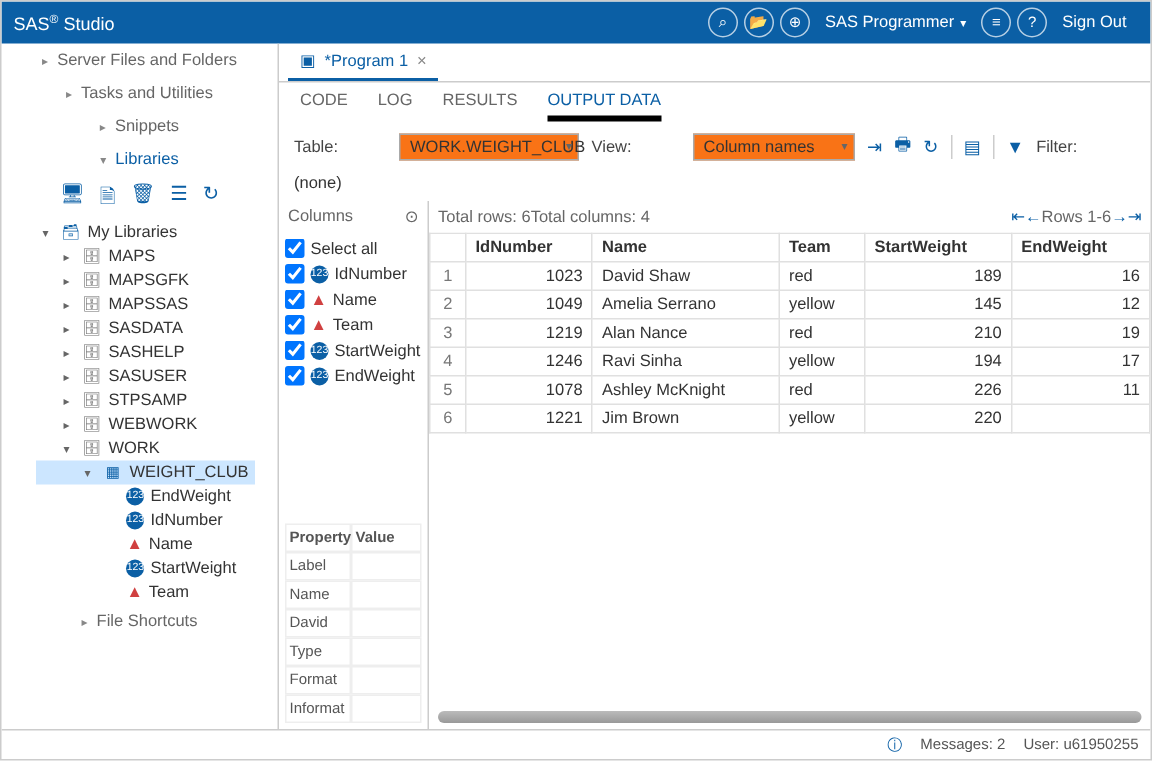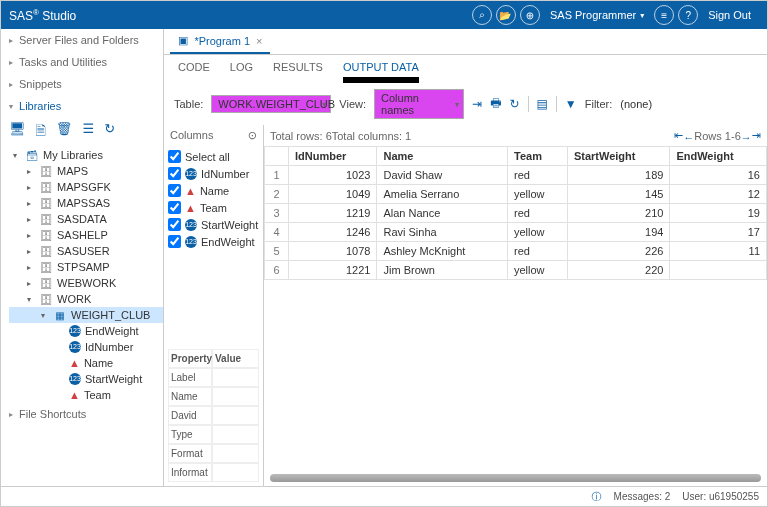--- a/index.html
+++ b/index.html
@@ -4,21 +4,21 @@
 <style>
 * { margin: 0; padding: 0; box-sizing: border-box; font-family: Arial, sans-serif; }
 body { width: 768px; height: 507px; overflow: hidden; font-size: 11px; color: #333; background: #fff; border: 1px solid #ccc; display: flex; flex-direction: column; }
 .header { background: #0b5fa5; color: #fff; height: 28px; display: flex; align-items: center; padding: 0 8px; }
 .header-title { font-size: 12px; font-weight: normal; }
 .header-title sup { font-size: 8px; }
 .header-spacer { flex: 1; }
 .header-icon { width: 20px; height: 20px; display: inline-flex; align-items: center; justify-content: center; margin: 0 2px; border: 1px solid rgba(255,255,255,0.7); border-radius: 50%; cursor: pointer; font-size: 10px; }
 .header-text { margin: 0 8px; cursor: pointer; font-size: 11px; display: inline-flex; align-items: center; gap: 4px; }
 .main { flex: 1; display: flex; overflow: hidden; }
-.sidebar { width: 163px; border-right: 1px solid #ccc; display: flex; flex-direction: column; overflow-y: auto; }
+.sidebar { width: 185px; border-right: 1px solid #ccc; display: flex; flex-direction: column; overflow-y: auto; align-items: center; }
 .accordion-header { padding: 5px 8px; font-size: 11px; color: #666; cursor: pointer; display: flex; align-items: center; gap: 6px; }
 .accordion-header::before { content: "▸"; font-size: 8px; color: #888; }
 .accordion-header.expanded::before { content: "▾"; }
 .accordion-header.expanded { color: #0b5fa5; }
 .lib-toolbar { padding: 4px 8px; display: flex; gap: 10px; color: #0b5fa5; font-size: 13px; }
 .lib-toolbar span { cursor: pointer; }
 .tree { padding-left: 8px; font-size: 11px; }
 .tree-node { display: flex; align-items: center; gap: 4px; padding: 2px 4px; cursor: pointer; white-space: nowrap; }
 .tree-node.selected { background: #cce6ff; }
 .tree-toggle { width: 8px; font-size: 8px; color: #666; }
@@ -27,24 +27,24 @@
 .ico-lib { color: #6b6b6b; }
 .ico-table { color: #0b5fa5; }
 .ico-num { display:inline-block; width:12px; height:12px; border-radius:50%; background:#0b5fa5; color:#fff; font-size:7px; line-height:12px; text-align:center; }
 .ico-char { color:#d04040; font-weight:bold; }
 .content { flex: 1; display: flex; flex-direction: column; overflow: hidden; }
 .tabs { display: flex; align-items: center; border-bottom: 1px solid #ccc; height: 26px; padding-left: 6px; }
 .tab { display: flex; align-items: center; gap: 6px; padding: 0 8px; height: 100%; border-bottom: 2px solid #0b5fa5; color: #0b5fa5; font-size: 11px; }
 .tab-close { cursor: pointer; color: #888; }
 .subtabs { display: flex; gap: 20px; padding: 6px 14px 0; font-size: 11px; }
 .subtab { padding-bottom: 4px; color: #666; cursor: pointer; }
-.subtab.active { color: #0b5fa5; border-bottom: 6px solid #000000; }
+.subtab.active { color: #0b5fa5; border-bottom: 4px solid #000000; }
 .toolbar { display: flex; align-items: center; gap: 8px; padding: 6px 10px; font-size: 11px; flex-wrap: wrap; }
 .toolbar label { color: #444; }
-.toolbar .dropdown { border: 1px solid #aaa; padding: 2px 16px 2px 6px; position: relative; background: #d946ef; cursor: pointer; display: inline-flex; align-items: center; }
+.toolbar .dropdown { border: 1px solid #aaa; padding: 2px 16px 2px 6px; position: relative; background: #f97316; cursor: pointer; display: inline-flex; align-items: center; margin-left: 33px; }
 .toolbar .dropdown::after { content: "▾"; font-size: 8px; color: #666; position: absolute; right: 4px; }
 .toolbar .tb-icon { color: #0b5fa5; cursor: pointer; font-size: 12px; }
 .toolbar .divider { width: 1px; height: 16px; background: #ccc; }
 .panel-body { flex: 1; display: flex; overflow: hidden; }
 .col-panel { width: 100px; border-right: 1px solid #ccc; display: flex; flex-direction: column; }
 .col-panel-head { display: flex; justify-content: space-between; padding: 4px 6px; color: #666; font-size: 11px; }
 .col-list { flex: 1; overflow-y: auto; padding: 2px 4px; }
 .col-item { display: flex; align-items: center; gap: 4px; padding: 2px 0; font-size: 11px; }
 .col-item input { margin: 0; }
 .prop-panel { padding: 4px; font-size: 10px; color: #555; }
@@ -192,21 +192,21 @@
     <div class="subtabs">
       <span class="subtab">CODE</span>
       <span class="subtab">LOG</span>
       <span class="subtab">RESULTS</span>
       <span class="subtab active">OUTPUT DATA</span>
     </div>
     <div class="toolbar">
       <label>Table:</label>
       <span class="dropdown" style="width:120px">WORK.WEIGHT_CLUB</span>
       <label>View:</label>
-      <span class="dropdown" style="width:90px">Column names</span>
+      <span class="dropdown" style="width:108px">Column names</span>
       <span class="tb-icon">⇥</span>
       <span class="tb-icon">🖶</span>
       <span class="tb-icon">↻</span>
       <span class="divider"></span>
       <span class="tb-icon">▤</span>
       <span class="divider"></span>
       <span class="tb-icon">▼</span>
       <label>Filter:</label>
       <span>(none)</span>
     </div>
@@ -276,21 +276,21 @@
             <div class="prop-row">
               <div class="k">Informat</div>
               <div class="v"></div>
             </div>
           </div>
       </div>
 
       <div class="data-area">
         <div class="data-head">
           <span>Total rows: 6</span>
-          <span>Total columns: 1</span>
+          <span>Total columns: 4</span>
           <span class="spacer"></span>
           <span class="nav-icon">⇤</span>
           <span class="nav-icon">←</span>
           <span>Rows 1-6</span>
           <span class="nav-icon">→</span>
           <span class="nav-icon">⇥</span>
         </div>
         <div class="grid">
           <table id="data-table">
               <tbody>

